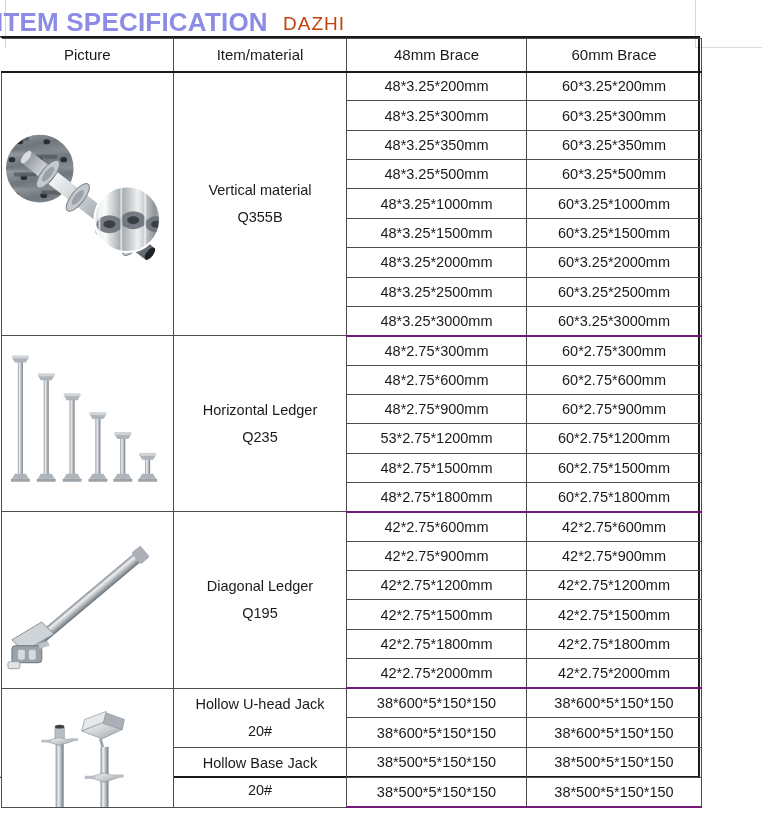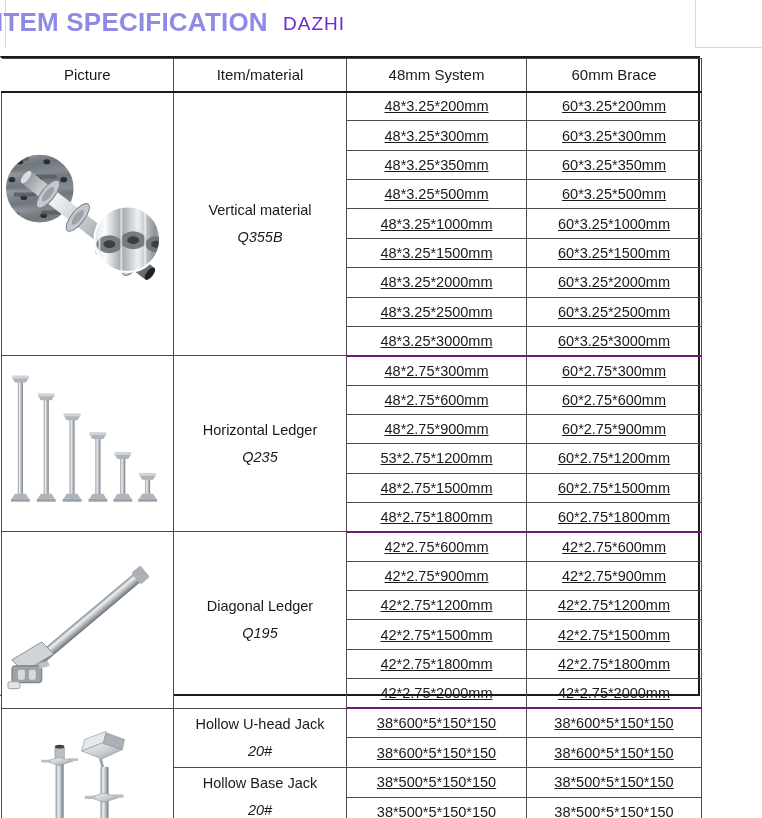--- a/index.html
+++ b/index.html
@@ -35,31 +35,31 @@
     font-size: 26px;
     font-weight: bold;
     letter-spacing: .2px;
     color: #8c8ce6;
     white-space: nowrap;
   }
   .title-sub {
     position: absolute;
     left: 283px; top: 13px;
     font-size: 19px;
-    color: #6d28d9;
+    color: #c2410c;
     letter-spacing: 1px;
     white-space: nowrap;
   }
 
   
   .sheet {
     position: absolute;
-    left: 0; top: 56px;
+    left: 0; top: 36px;
     width: 700px;
-    height: 640px;
+    height: 742px;
     border-top: 2px solid #1a1a1a;
     border-bottom: 2px solid #1a1a1a;
     border-left: 1px solid #ffffff;
     border-right: 2px solid #1a1a1a;
   }
   table.spec {
     border-collapse: collapse;
     table-layout: fixed;
     width: 700px;
     height: 770px;
@@ -77,33 +77,33 @@
     color: #1a1a1a;
     padding: 0;
   }
   table.spec thead th {
     height: 33px;
     font-weight: normal;
     font-size: 15px;
     border-bottom: 2px solid #1a1a1a;
   }
   table.spec thead th.hdr-pic  { border-left: none; }
-  table.spec td.cell-val { height: 27px; white-space: nowrap; text-decoration: underline; }
+  table.spec td.cell-val { height: 27px; white-space: nowrap; }
 
   
   td.pic-cell {
     border-left: none;
     border-right: 1px solid #4d4d4d;
     position: relative;
     padding: 0;
     background: #ffffff;
   }
   td.item-cell { line-height: 1.85; font-size: 15px; }
   td.item-cell .nm { display: block; }
-  td.item-cell .gr { display: block; font-style: italic; }
+  td.item-cell .gr { display: block; }
 
   
   tr.group-end > td { border-bottom: 2px solid #701a75; }
 
   
   .fig { position: absolute; inset: 0; }
   .fig svg { display: block; width: 100%; height: 100%; }
 </style>
 </head>
 <body>
@@ -124,21 +124,21 @@
       <colgroup>
         <col class="c-pic">
           <col class="c-item">
           <col class="c-48">
           <col class="c-60">
       </colgroup>
       <thead>
         <tr>
           <th class="hdr-pic">Picture</th>
           <th>Item/material</th>
-          <th>48mm System</th>
+          <th>48mm Brace</th>
           <th>60mm Brace</th>
         </tr>
       </thead>
       <tbody>
           <tr>
             <td class="pic-cell" rowspan="9">
               <div class="fig">
 <svg viewBox="0 0 172 240" preserveAspectRatio="xMidYMid meet">
   <defs>
     <linearGradient id="vsTube" x1="0" y1="0" x2="0" y2="1">

